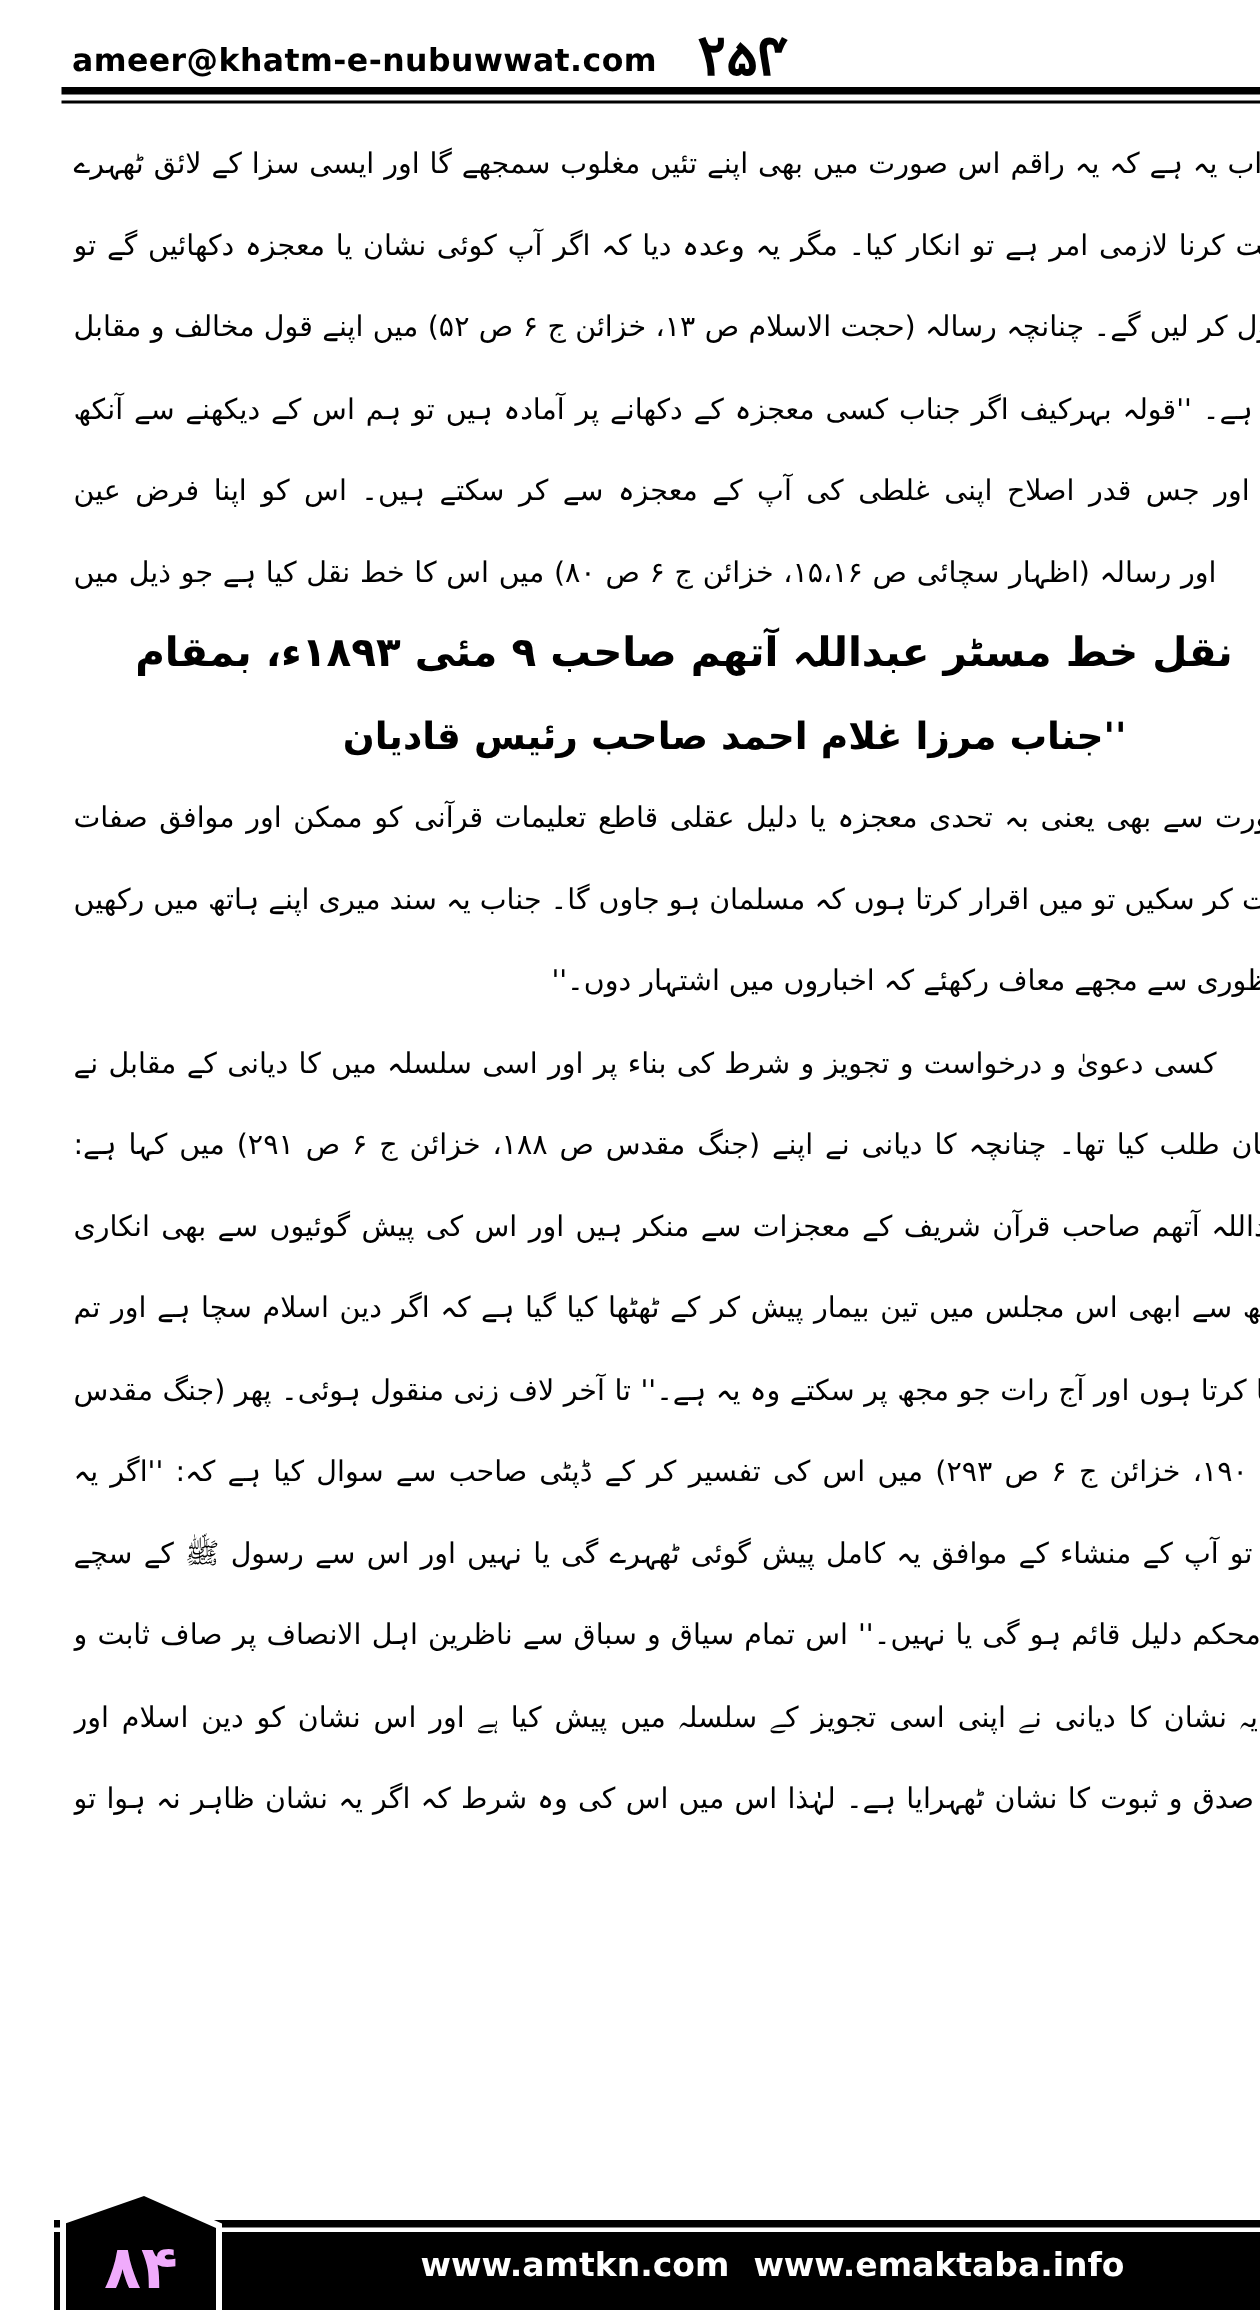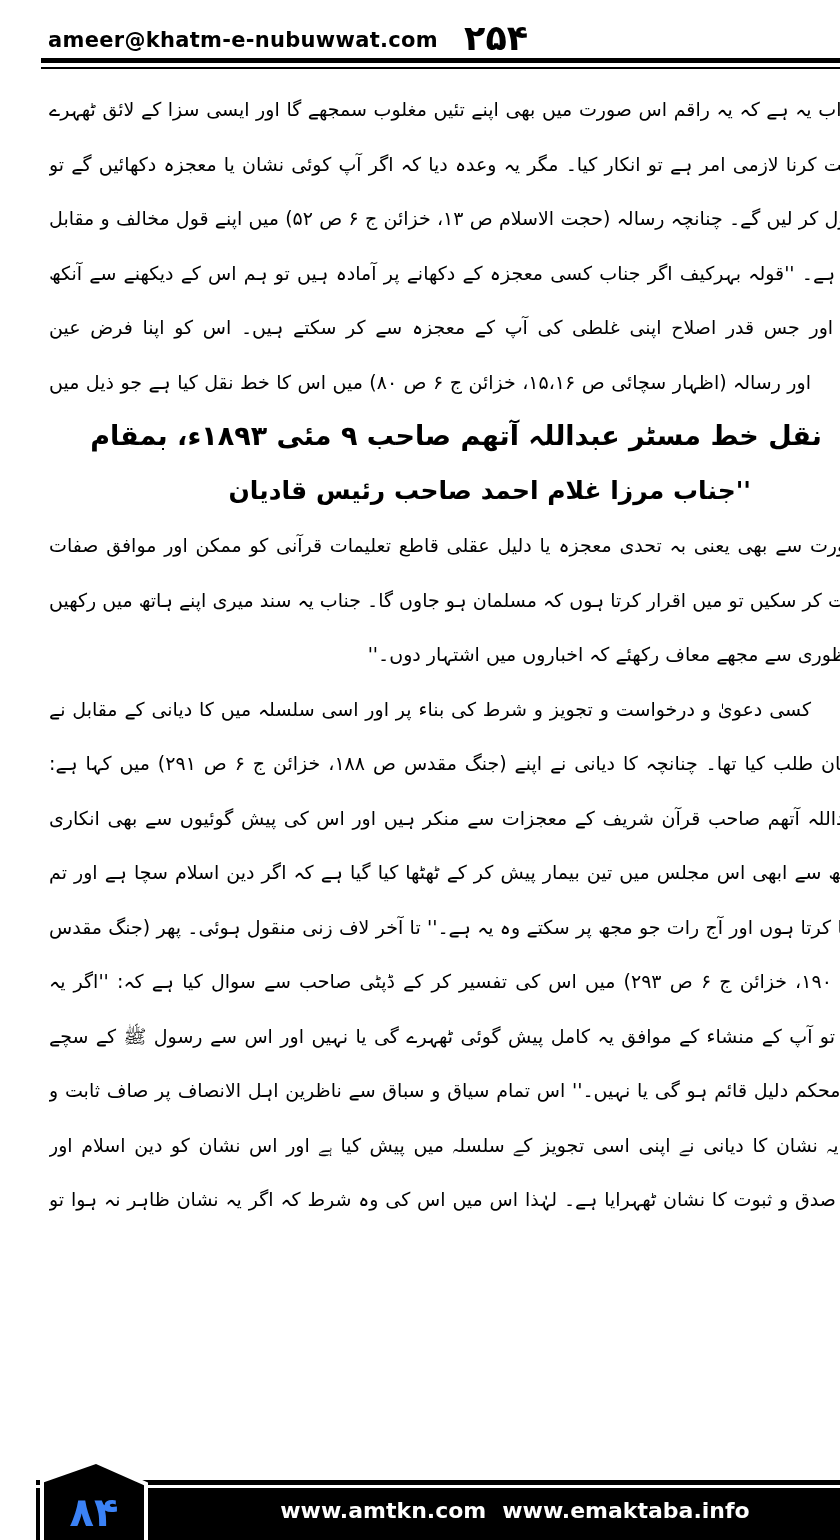--- a/index.html
+++ b/index.html
@@ -13,21 +13,21 @@
     position:relative; width:840px; height:1540px;
     background:#fff; overflow:hidden;margin-left:36px;
   }
 
   
   header {
     display:flex; align-items:flex-end;
     padding:10px 12px 2px 12px; height:54px;
   }
   .hdr-email { font-weight:bold; font-size:21px; letter-spacing:.3px; }
-  .hdr-pagenum { font-weight:bold; font-size:35px; margin:0 0 -4px 24px; line-height:1; margin-left:26px; }
+  .hdr-pagenum { font-weight:bold; font-size:35px; margin:0 0 -4px 24px; line-height:1; margin-left:26px;font-family:Liberation Serif, serif; }
   .hdr-title { font-weight:bold; font-size:20px; direction:rtl; margin-right:4px; margin-left:0; margin-inline-start:auto; }
 
   .rule {
     margin:4px 5px 0 5px; height:11px;
     border-top:5px solid #000; border-bottom:2px solid #000;
   }
 
   
   main {
     direction:rtl; padding:13px 13px 0 13px;
@@ -69,21 +69,21 @@
     position:absolute; left:4px; bottom:0; width:108px; height:80px;
     background:#fff; z-index:2;
     clip-path:polygon(0 24%, 52% 0, 100% 28%, 100% 100%, 0 100%);
     display:flex;
   }
   .badge-inner {
     margin:4px 4px 0 4px; flex:1;
     background:#000;
     clip-path:polygon(0 24%, 52% 0, 100% 28%, 100% 100%, 0 100%);
     display:flex; align-items:flex-end; justify-content:center;
-    color:#3b82f6; font-weight:bold; font-size:40px; line-height:1.4;
+    color:#f0abfc; font-weight:bold; font-size:40px; line-height:1.4;
   }
 </style>
 </head>
 <body>
 
 <div class="page">
 
   <header>
     <span class="hdr-email">ameer@khatm-e-nubuwwat.com</span>
     <span class="hdr-pagenum">۲۵۴</span>

